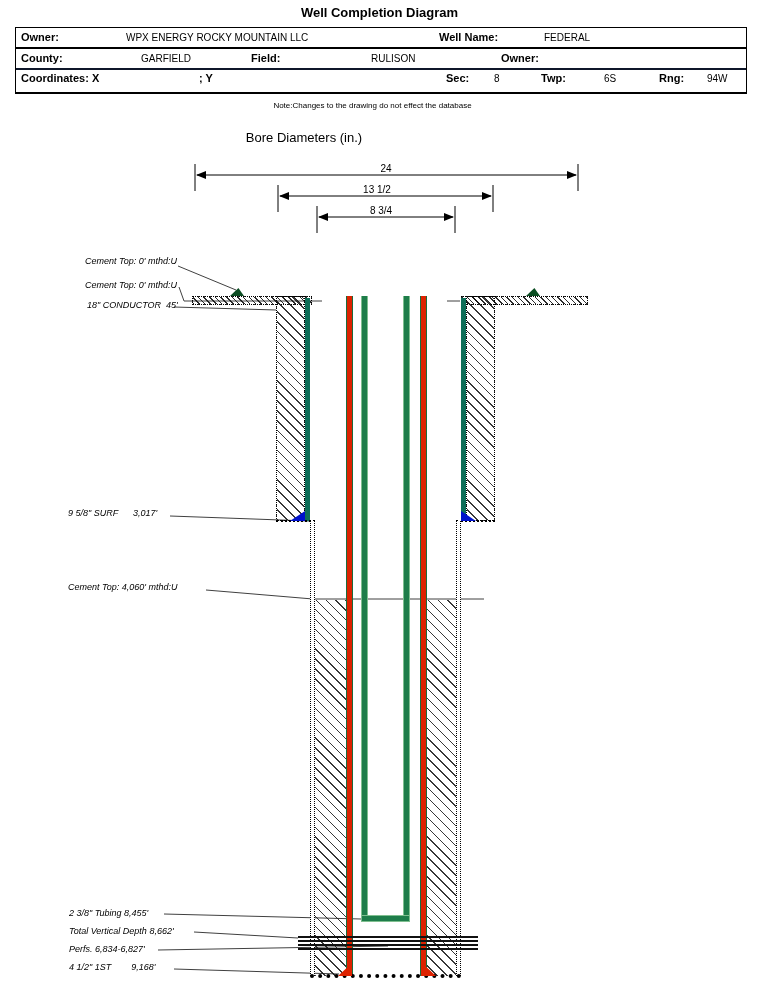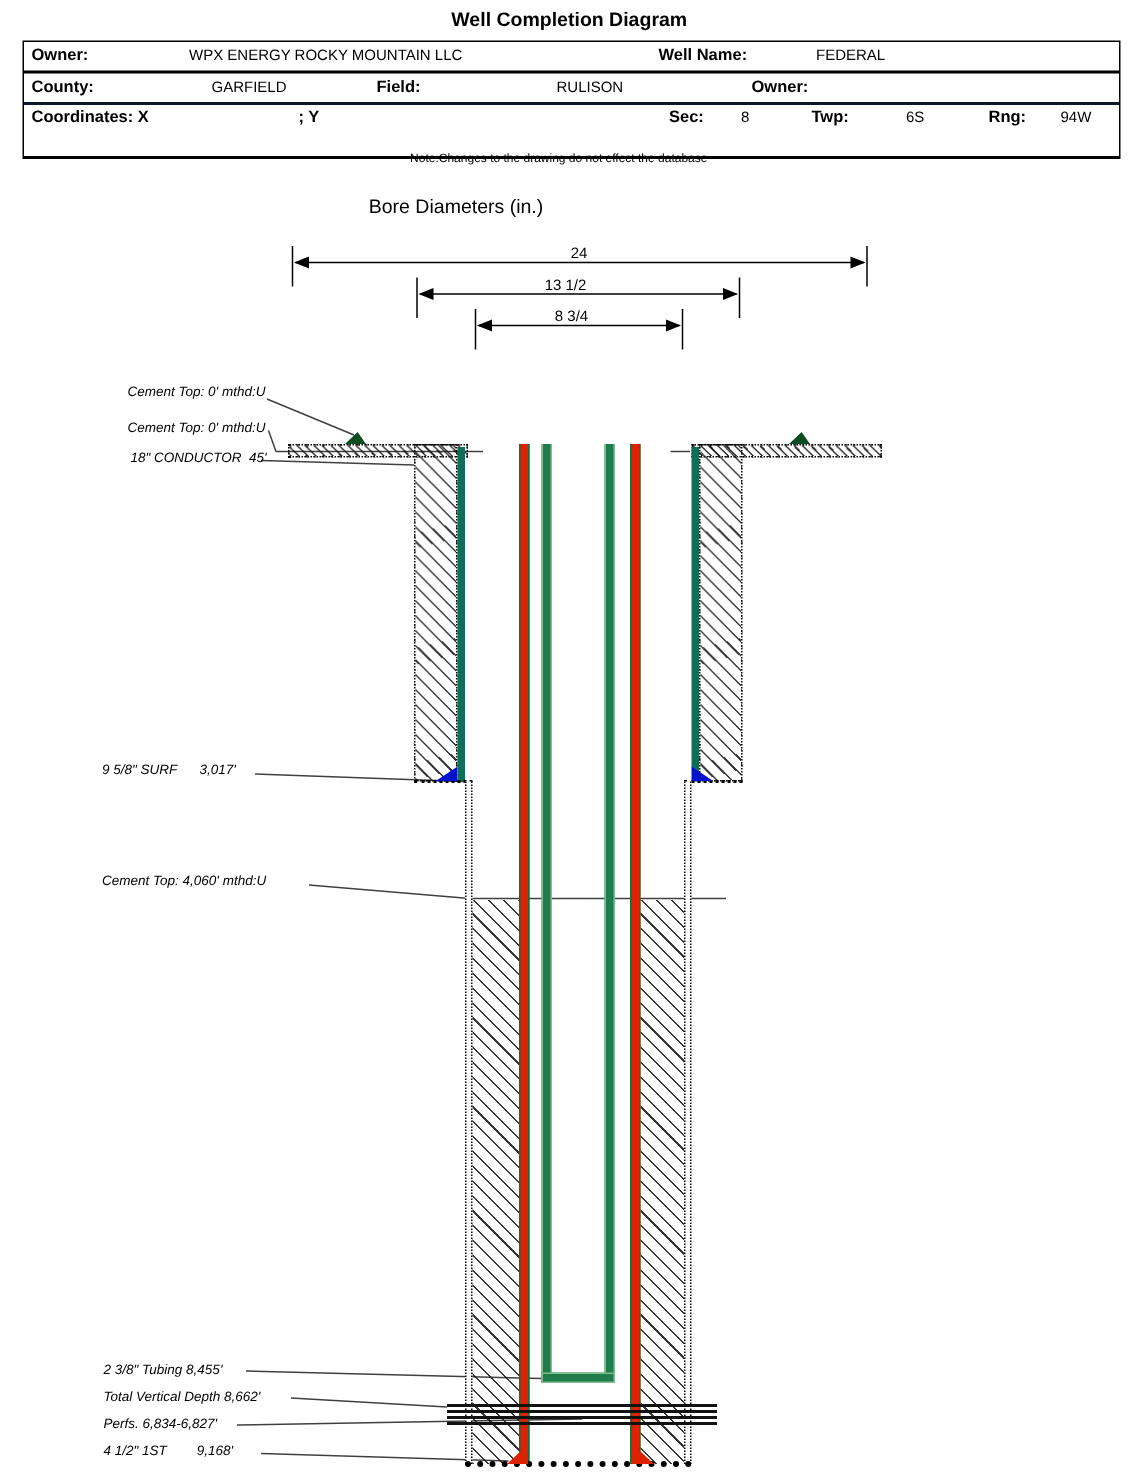--- a/index.html
+++ b/index.html
@@ -9,21 +9,21 @@
   }
   .doc-title { position:absolute; top:5px; left:0; width:759px; text-align:center;
     font-size:13px; font-weight:bold; }
   
   .info-table { position:absolute; left:15px; top:27px; width:730px;
     border:1px solid #000; border-bottom:2px solid #000; }
   .row { position:relative; }
   .row1 { height:15px; border-bottom:1px solid #000; }
   .row2 { height:19px; border-bottom:2px solid #000; }
   .row3 { height:19px; border-bottom:2px solid #0f172a; }
-  .row4 { height:34px; }
+  .row4 { height:22px; }
   .row span { position:absolute; top:0; white-space:pre; }
   .row1 span { line-height:15px; }
   .row2 span { line-height:19px; }
   .row3 span { line-height:19px; }
   .row4 span { line-height:17px; }
   .lbl { font-weight:bold; font-size:11px; }
   .val { font-size:10px; }
   .note { position:absolute; top:101px; left:0; width:745px; text-align:center; font-size:8px; }
   .bore-title { position:absolute; top:130px; left:0; width:608px; text-align:center; font-size:13px; }
   

